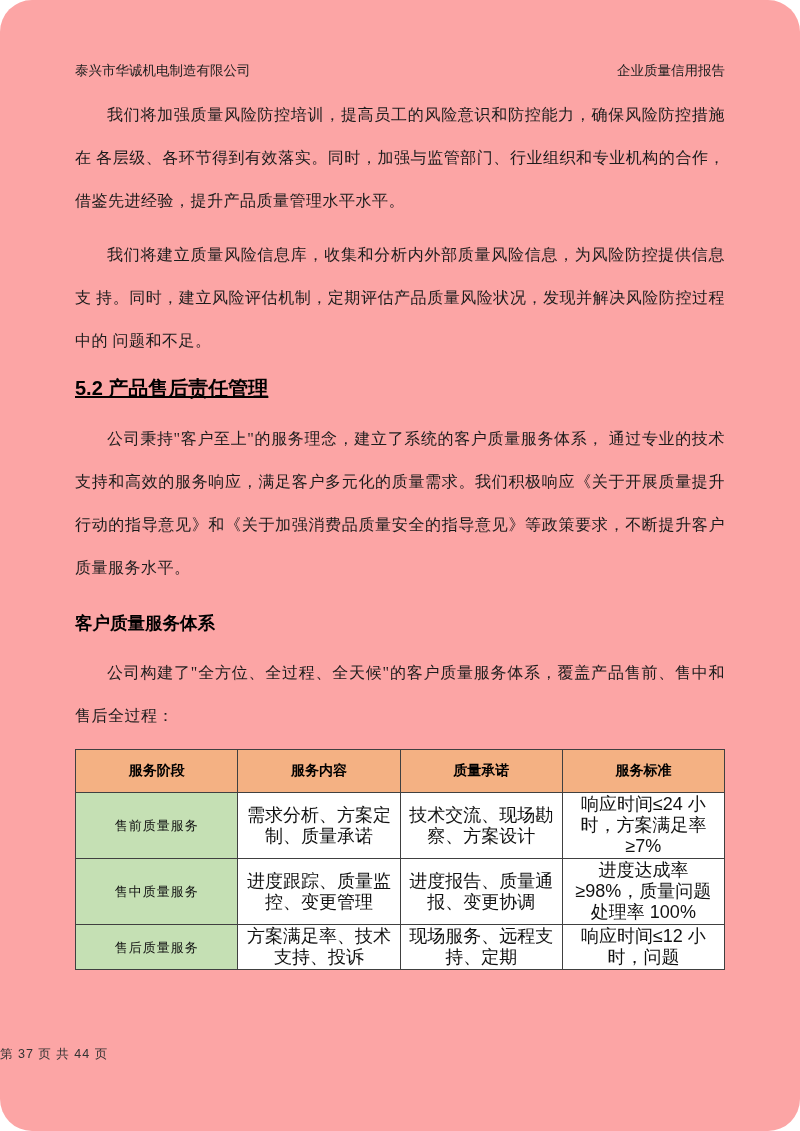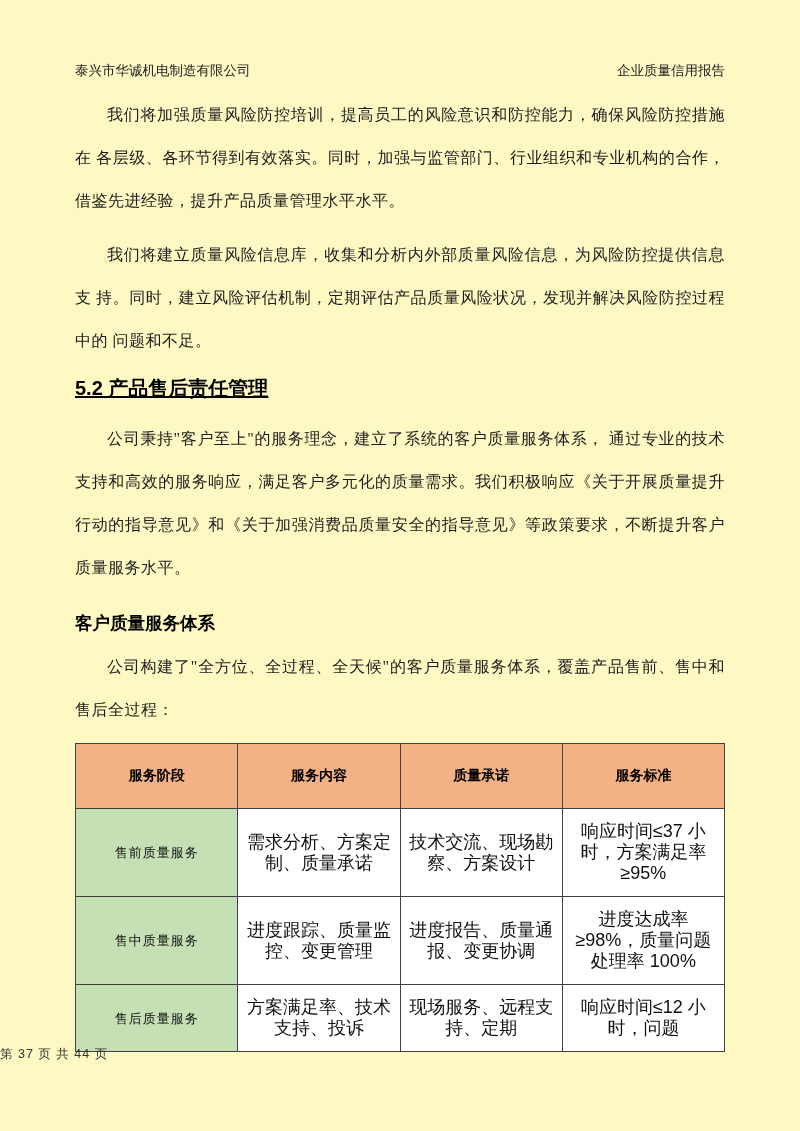--- a/index.html
+++ b/index.html
@@ -1,21 +1,21 @@
 <!DOCTYPE html>
 <html><head>
 <meta charset="utf-8">
 <style>
   html, body { margin: 0; padding: 0; background: #ffffff; }
   body {
     width: 800px; height: 1131px; overflow: hidden; position: relative;
     font-family: "Liberation Serif", "DejaVu Serif", serif;
     color: #1c1c1c;
   }
-  .page { position: absolute; inset: 0; background: #fef9c3; }
+  .page { position: absolute; inset: 0; background: #fca5a5; border-radius: 32px; }
   .content { position: absolute; left: 75px; top: 0; width: 650px; }
 
   .running-header {
     padding-top: 62px;
     display: flex; justify-content: space-between; align-items: baseline;
     font-size: 13.5px; color: #222222;
     font-family: "Liberation Sans", "DejaVu Sans", sans-serif;
   }
 
   .body-block { margin-top: 13px; }
@@ -27,32 +27,32 @@
   }
 
   h2.sec {
     font-family: "Liberation Sans", "DejaVu Sans", sans-serif;
     font-size: 20px; font-weight: bold; color: #000000;
     margin: 12px 0 15px 0; line-height: 28px; text-decoration: underline;
   }
   h3.subsec {
     font-family: "Liberation Sans", "DejaVu Sans", sans-serif;
     font-size: 17.5px; font-weight: bold; color: #000000;
-    margin: 21px 0 9px 0; line-height: 26px;
+    margin: 21px 0 15px 0; line-height: 26px;
   }
 
   table.svc {
     margin-top: 12px;
     width: 650px; table-layout: fixed;
     border-collapse: collapse;
   }
   table.svc th, table.svc td {
     border: 1px solid #404040;
     text-align: center; vertical-align: middle;
-    padding: 12px 8px;
+    padding: 1px 8px;
     font-family: "Liberation Sans", "DejaVu Sans", sans-serif;
     margin-left: 14px;
   }
   table.svc th {
     background: #F4B183;
     font-size: 14px; font-weight: bold; color: #000000;
     height: 40px;
   }
   table.svc td {
     font-size: 18px; line-height: 21px; color: #111111;
@@ -103,21 +103,21 @@
             <th>服务内容</th>
             <th>质量承诺</th>
             <th>服务标准</th>
           </tr>
         </thead>
         <tbody>
           <tr class="row-1">
             <td class="stage">售前质量服务</td>
             <td>需求分析、方案定制、质量承诺</td>
             <td>技术交流、现场勘察、方案设计</td>
-            <td>响应时间≤37 小时，方案满足率≥95%</td>
+            <td>响应时间≤24 小时，方案满足率≥7%</td>
           </tr>
           <tr class="row-2">
             <td class="stage">售中质量服务</td>
             <td>进度跟踪、质量监控、变更管理</td>
             <td>进度报告、质量通报、变更协调</td>
             <td>进度达成率≥98%，质量问题处理率 100%</td>
           </tr>
           <tr class="row-3">
             <td class="stage">售后质量服务</td>
             <td>方案满足率、技术支持、投诉</td>

